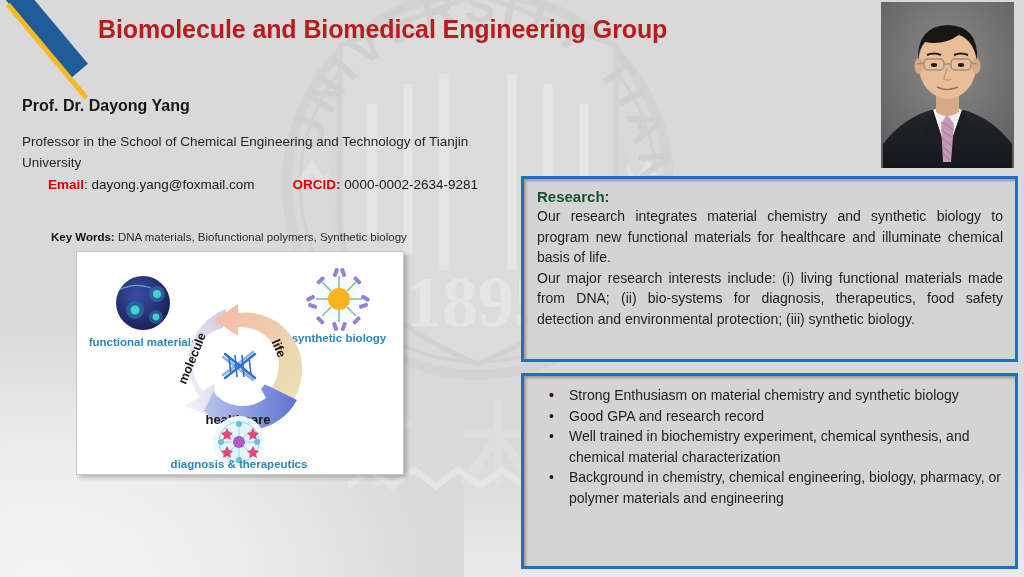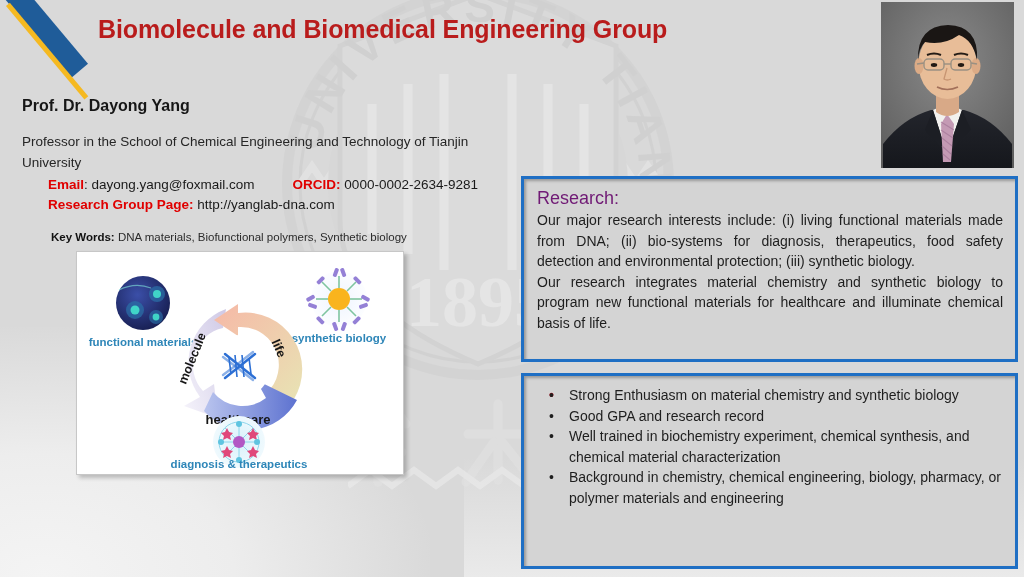--- a/index.html
+++ b/index.html
@@ -173,23 +173,23 @@
     width: 497px; height: 186px;
   }
   .panel-req {
     left: 521px; top: 373px;
     width: 497px; height: 196px;
   }
   .panel-inner {
     padding: 9px 12px 8px 13px;
   }
   .panel-head {
-    color: #701a75;
-    font-weight: normal;
-    font-size: 18px;
+    color: #14532d;
+    font-weight: bold;
+    font-size: 15px;
     margin-bottom: 1px;
   }
   .panel-para {
     font-size: 14px;
     line-height: 20.5px;
     color: #1e1e1e;
     text-align: justify;
     margin: 0;
   }
 
@@ -348,23 +348,20 @@
     </svg>
   </div>
 
   <div class="person-name">Prof. Dr. Dayong Yang</div>
   <div class="affil">Professor in the School of Chemical Engineering and Technology of Tianjin University</div>
 
   <div class="contact-line l1">
     <span class="lbl-red">Email</span><span>: </span><span>dayong.yang@foxmail.com</span><span class="gap-mid"></span><span class="lbl-red">ORCID:</span> <span>0000-0002-2634-9281</span>
   </div>
 
-  <div class="contact-line l2">
-    <span class="lbl-red">Research Group Page:</span> <span>http://yanglab-dna.com</span>
-  </div>
 
   <div class="keywords">
     <b>Key Words:</b> <span>DNA materials, Biofunctional polymers, Synthetic biology</span>
   </div>
 
   <div class="figure">
     <svg viewBox="0 0 326 222" xmlns="http://www.w3.org/2000/svg">
       <defs>
         <radialGradient id="cellg" cx="40%" cy="35%" r="75%">
           <stop offset="0%" stop-color="#3b4fa8"></stop>
@@ -485,22 +482,22 @@
           <circle cx="180" cy="190" r="3"></circle>
       </g>
       <text x="162" y="216" text-anchor="middle" font-family="Liberation Sans, sans-serif" font-size="11.5" font-weight="bold" fill="#2e86b8">diagnosis &amp; therapeutics</text>
     </svg>
   </div>
 
 
   <div class="panel panel-research">
     <div class="panel-inner">
       <div class="panel-head">Research:</div>
+      <p class="panel-para">Our research integrates material chemistry and synthetic biology to program new functional materials for healthcare and illuminate chemical basis of life.</p>
       <p class="panel-para">Our major research interests include: (i) living functional materials made from DNA; (ii) bio-systems for diagnosis, therapeutics, food safety detection and environmental protection; (iii) synthetic biology.</p>
-      <p class="panel-para">Our research integrates material chemistry and synthetic biology to program new functional materials for healthcare and illuminate chemical basis of life.</p>
     </div>
   </div>
 
   <div class="panel panel-req">
     <div class="panel-inner">
       <ul class="req-list">
         <li class="req-item head">
           <span class="bullet">•</span>
         </li>
         <li class="req-item">

